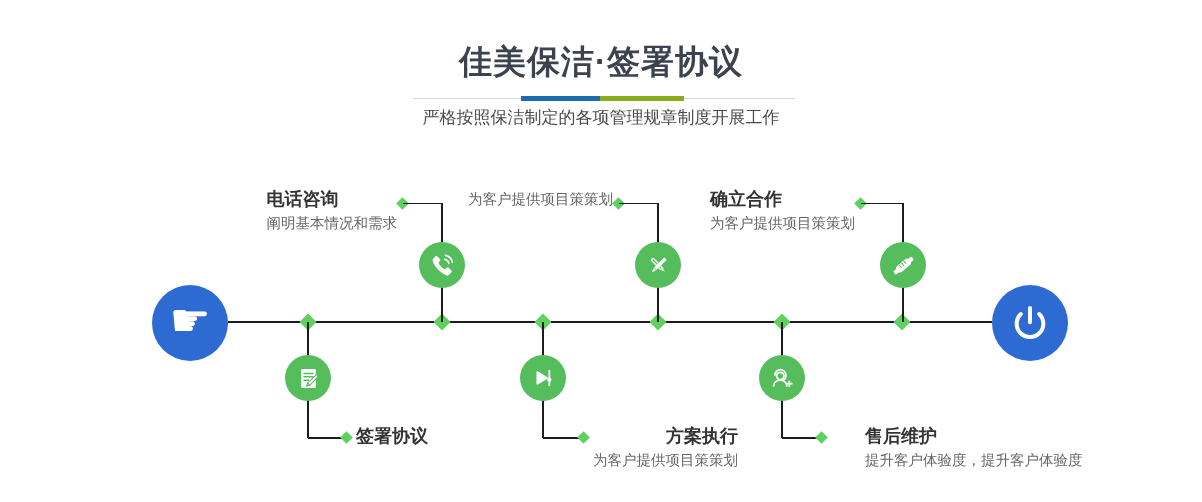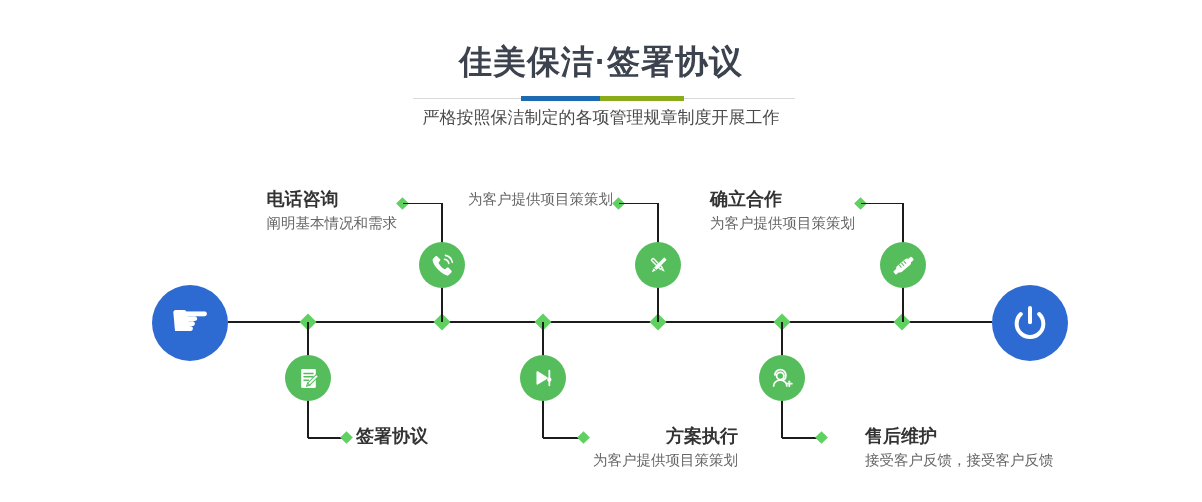--- a/index.html
+++ b/index.html
@@ -215,17 +215,17 @@
         <circle cx="10.5" cy="10.2" r="3.1"></circle>
         <path d="M4.8 18.8 a5.7 5 0 0 1 11.4 0"></path>
         <path d="M6 9.4 a4.6 4.6 0 0 1 9.2 0"></path>
         <path d="M15.2 9.6 v1.2 a3 3 0 0 1 -2.2 2.9"></path>
         <line x1="18.3" y1="14.8" x2="18.3" y2="19"></line>
         <line x1="16.2" y1="16.9" x2="20.4" y2="16.9"></line>
       </svg>
     </div>
     <div class="labels">
       <div class="s-title">售后维护</div>
-      <div class="s-desc">接受客户反馈，接受客户反馈</div>
+      <div class="s-desc">提升客户体验度，提升客户体验度</div>
     </div>
   </div>
 
 </div>
 
 </body></html>

